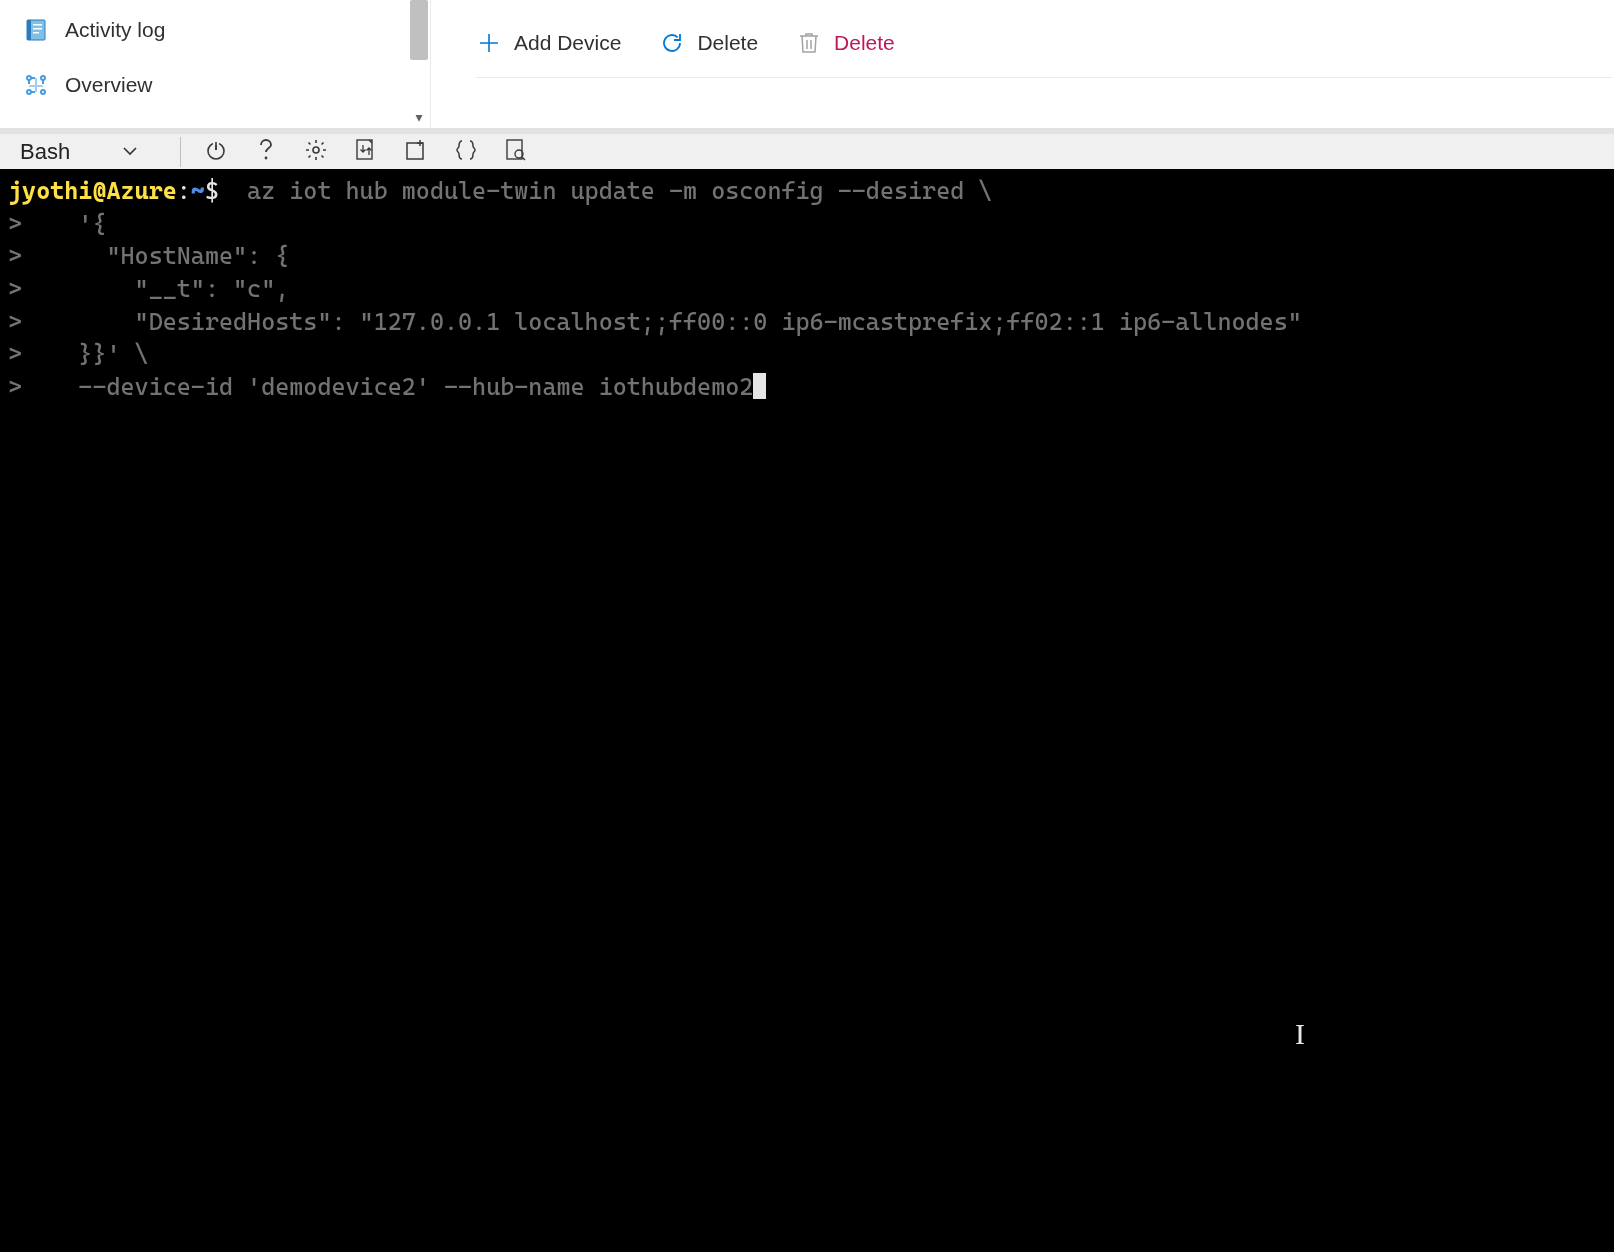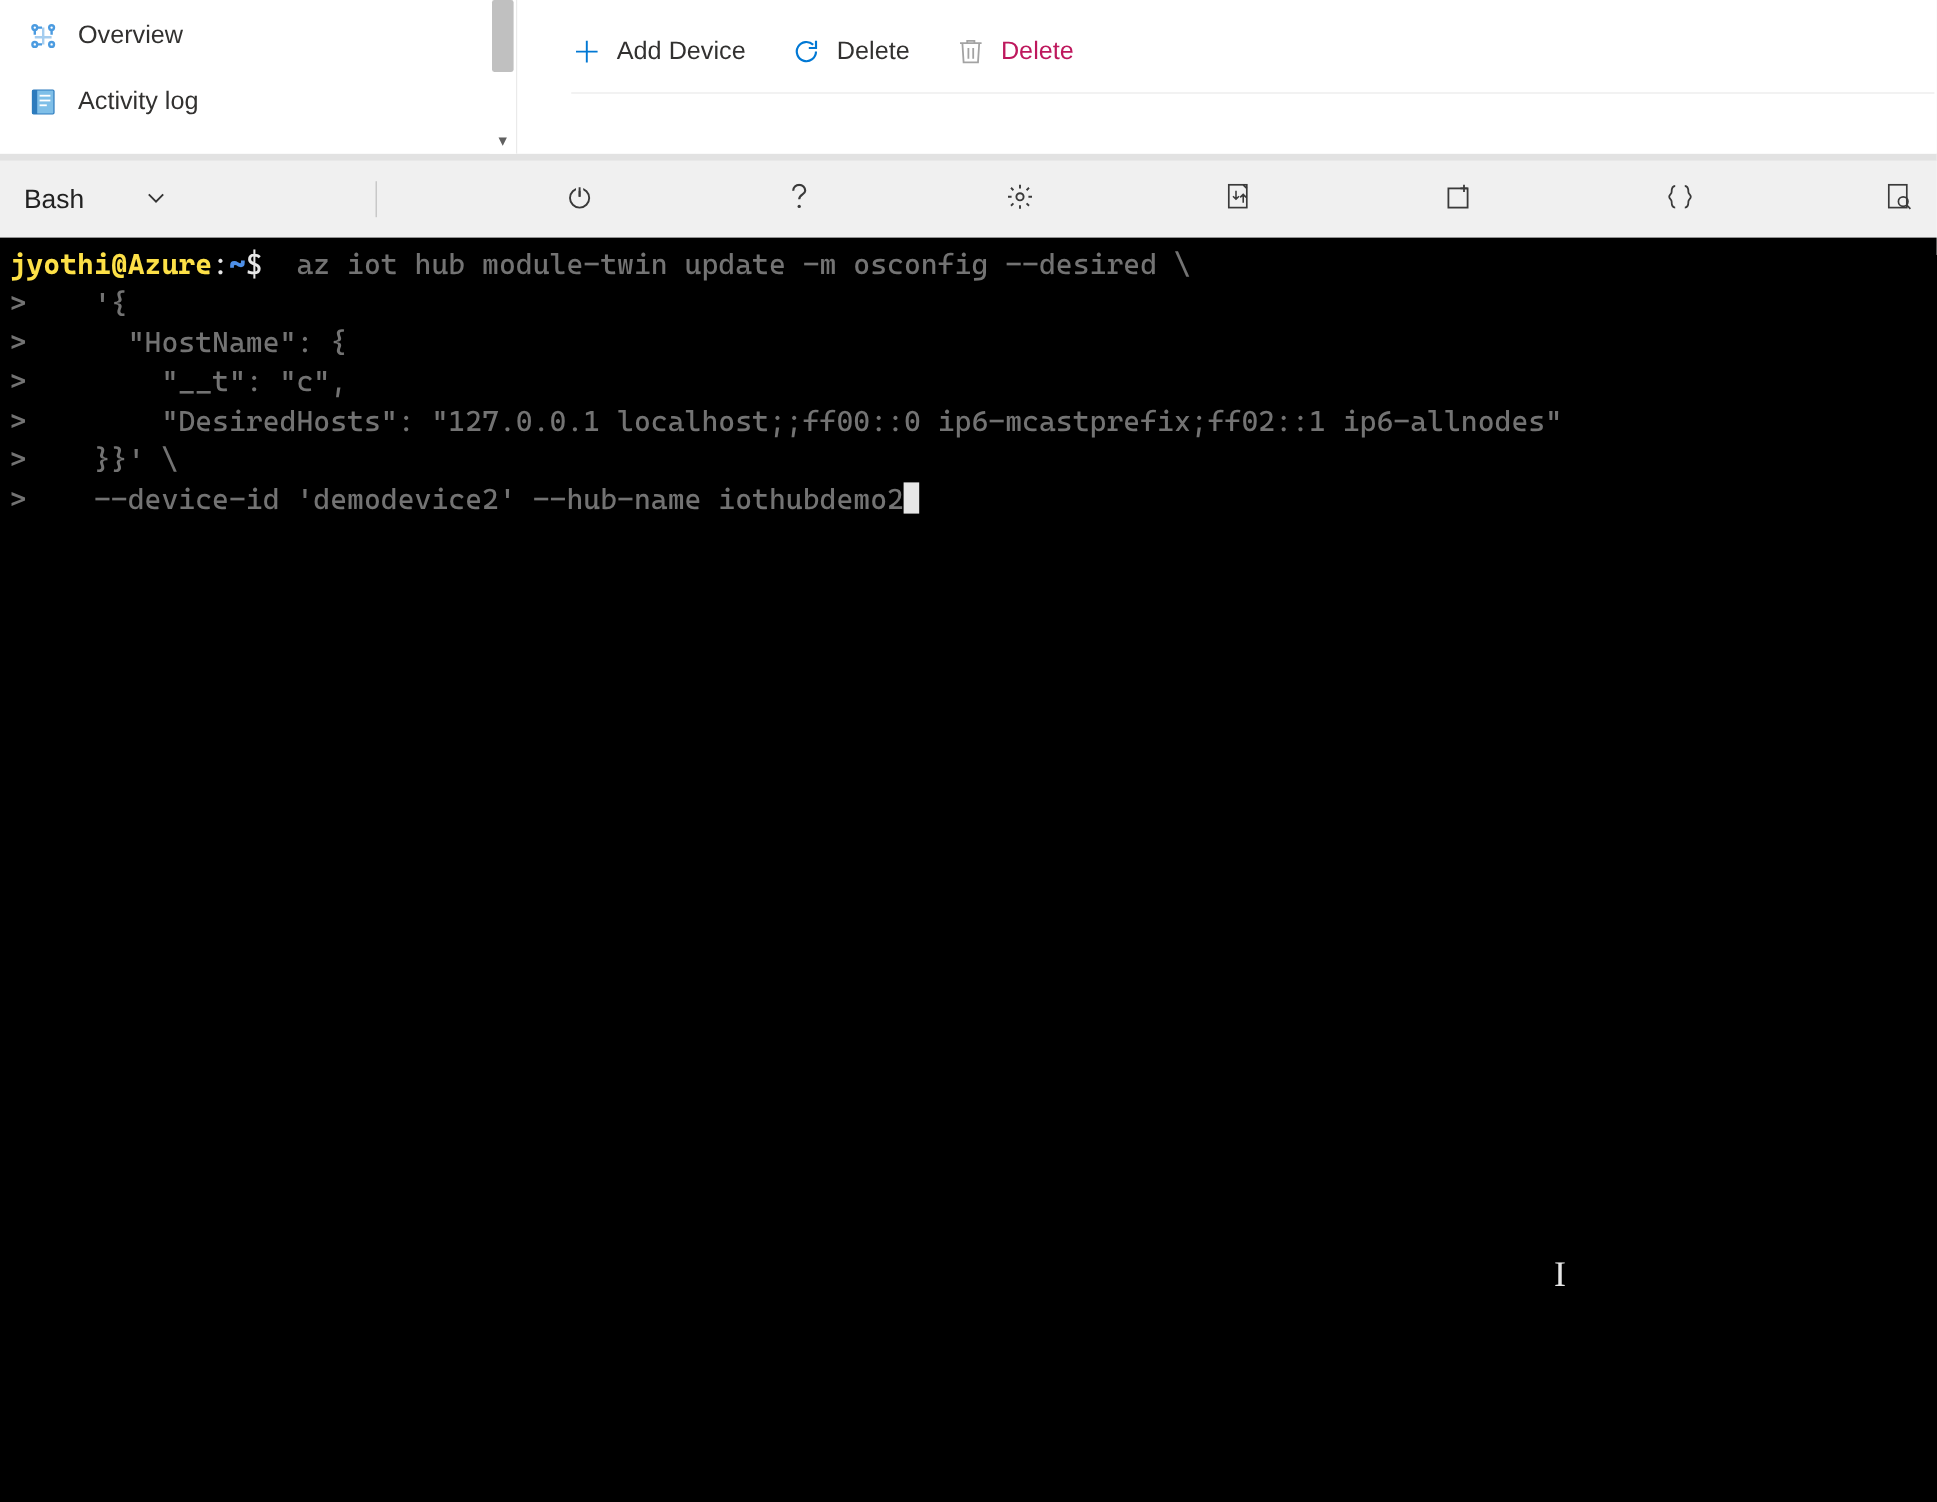--- a/index.html
+++ b/index.html
@@ -101,27 +101,26 @@
 
   
   .shell-sep {
     height: 6px;
     background: #e2e2e2;
     width: 100%;
   }
 
   
   .shell-bar {
-    height: 64px;
+    height: 35px;
     background: #f0f0f0;
     display: flex;
     align-items: center;
     padding: 12px 8px;
     gap: 4px;
-    justify-content: space-between;
   }
   .shell-select {
     display: flex;
     align-items: center;
     height: 40px;
     min-width: 160px;
     padding: 0 12px;
     gap: 52px;
     font-size: 22px;
     color: #222;
@@ -176,46 +175,46 @@
   }
 </style>
 </head>
 <body>
 
 <div class="page">
 
   <div class="portal-top">
 
     <div class="sidebar">
+      <div class="sidebar-item">
+        <span class="sidebar-icon">
+          <svg width="20" height="22" viewBox="0 0 20 22">
+              <rect x="1" y="1" width="18" height="20" rx="1" fill="#7fbfe8" stroke="#2d7bbd"></rect>
+              <rect x="1" y="1" width="4" height="20" fill="#2d7bbd"></rect>
+              <rect x="7" y="5" width="9" height="1.5" fill="#fff"></rect>
+              <rect x="7" y="9" width="9" height="1.5" fill="#fff"></rect>
+              <rect x="7" y="13" width="6" height="1.5" fill="#fff"></rect>
+            </svg>
+        </span>
+        <span>Activity log</span>
+      </div>
       <div class="sidebar-item">
         <span class="sidebar-icon">
           <svg width="22" height="22" viewBox="0 0 22 22">
               <g stroke="#4b9be0" stroke-width="2" fill="none">
                 <circle cx="4" cy="4" r="2"></circle>
                 <circle cx="18" cy="4" r="2"></circle>
                 <circle cx="4" cy="18" r="2"></circle>
                 <circle cx="18" cy="18" r="2"></circle>
                 <path d="M4 6v4M18 6v4M6 4h4M6 18h4"></path>
                 <path d="M4 12h14M11 4v14" stroke-opacity="0.5"></path>
               </g>
             </svg>
         </span>
         <span>Overview</span>
-      </div>
-      <div class="sidebar-item">
-        <span class="sidebar-icon">
-          <svg width="20" height="22" viewBox="0 0 20 22">
-              <rect x="1" y="1" width="18" height="20" rx="1" fill="#7fbfe8" stroke="#2d7bbd"></rect>
-              <rect x="1" y="1" width="4" height="20" fill="#2d7bbd"></rect>
-              <rect x="7" y="5" width="9" height="1.5" fill="#fff"></rect>
-              <rect x="7" y="9" width="9" height="1.5" fill="#fff"></rect>
-              <rect x="7" y="13" width="6" height="1.5" fill="#fff"></rect>
-            </svg>
-        </span>
-        <span>Activity log</span>
       </div>
 
       <div class="sidebar-scroll">
         <div class="arrow">▴</div>
         <div class="thumb"></div>
         <div class="arrow down">▾</div>
       </div>
     </div>
 
     <div class="portal-divider"></div>

